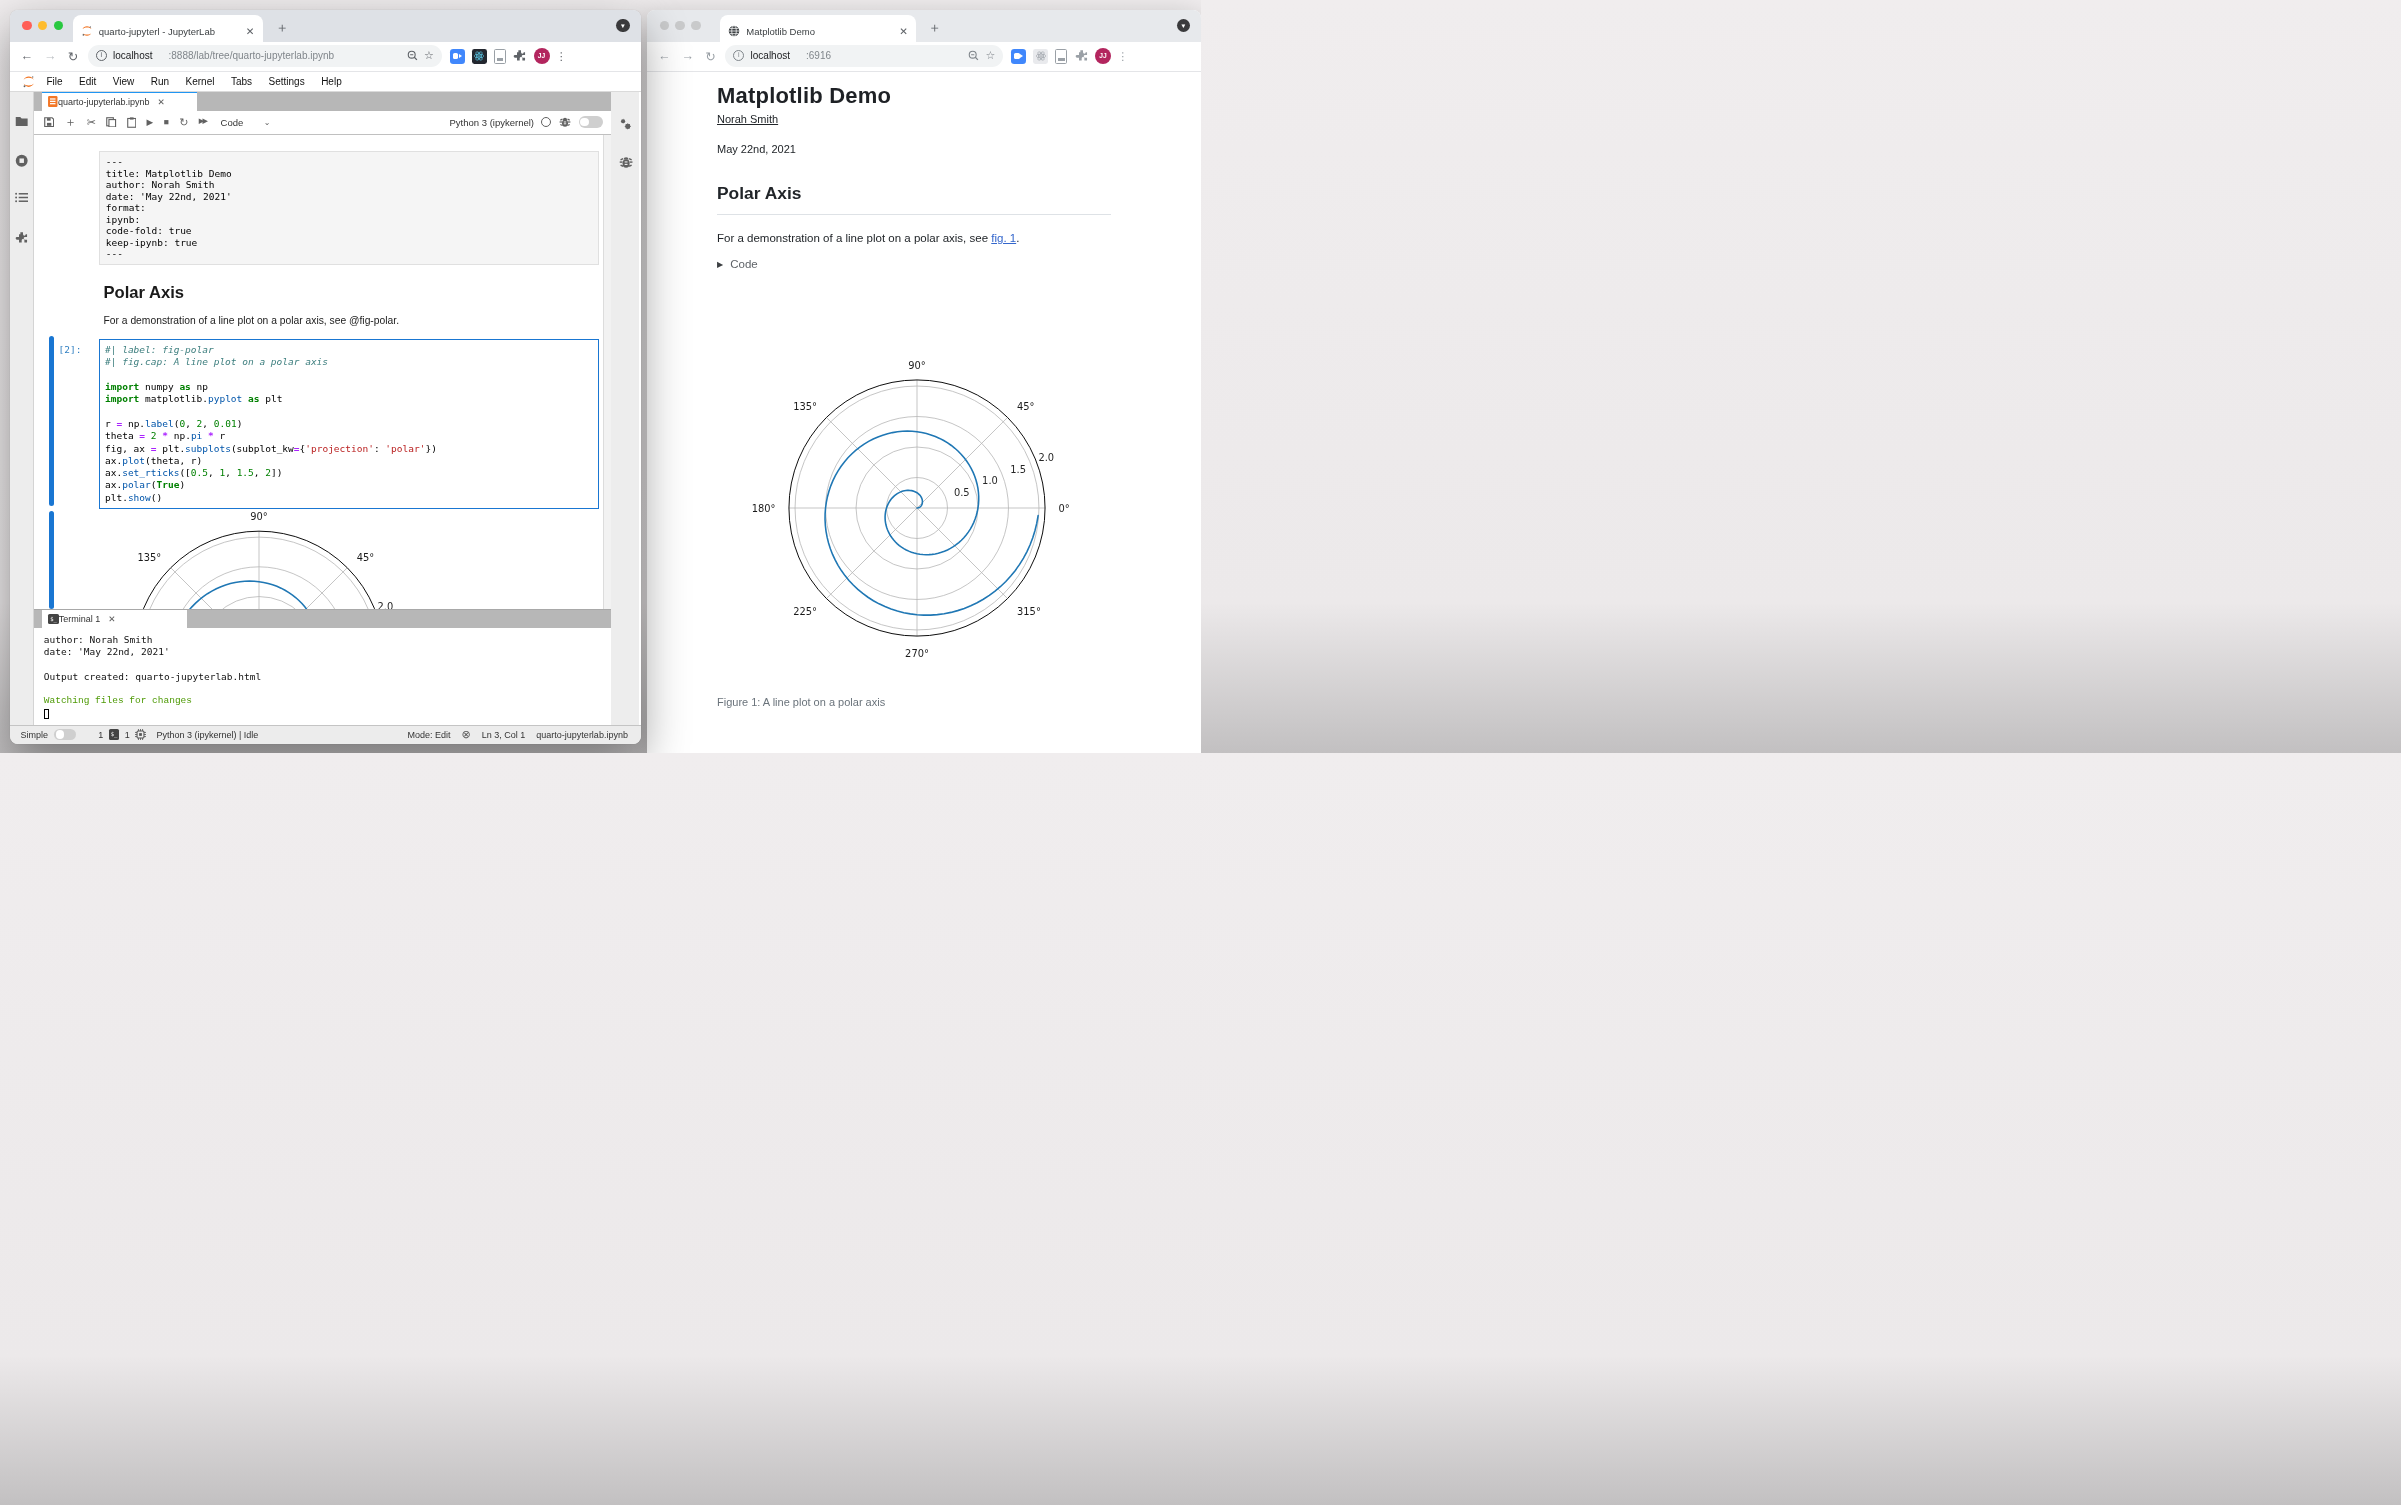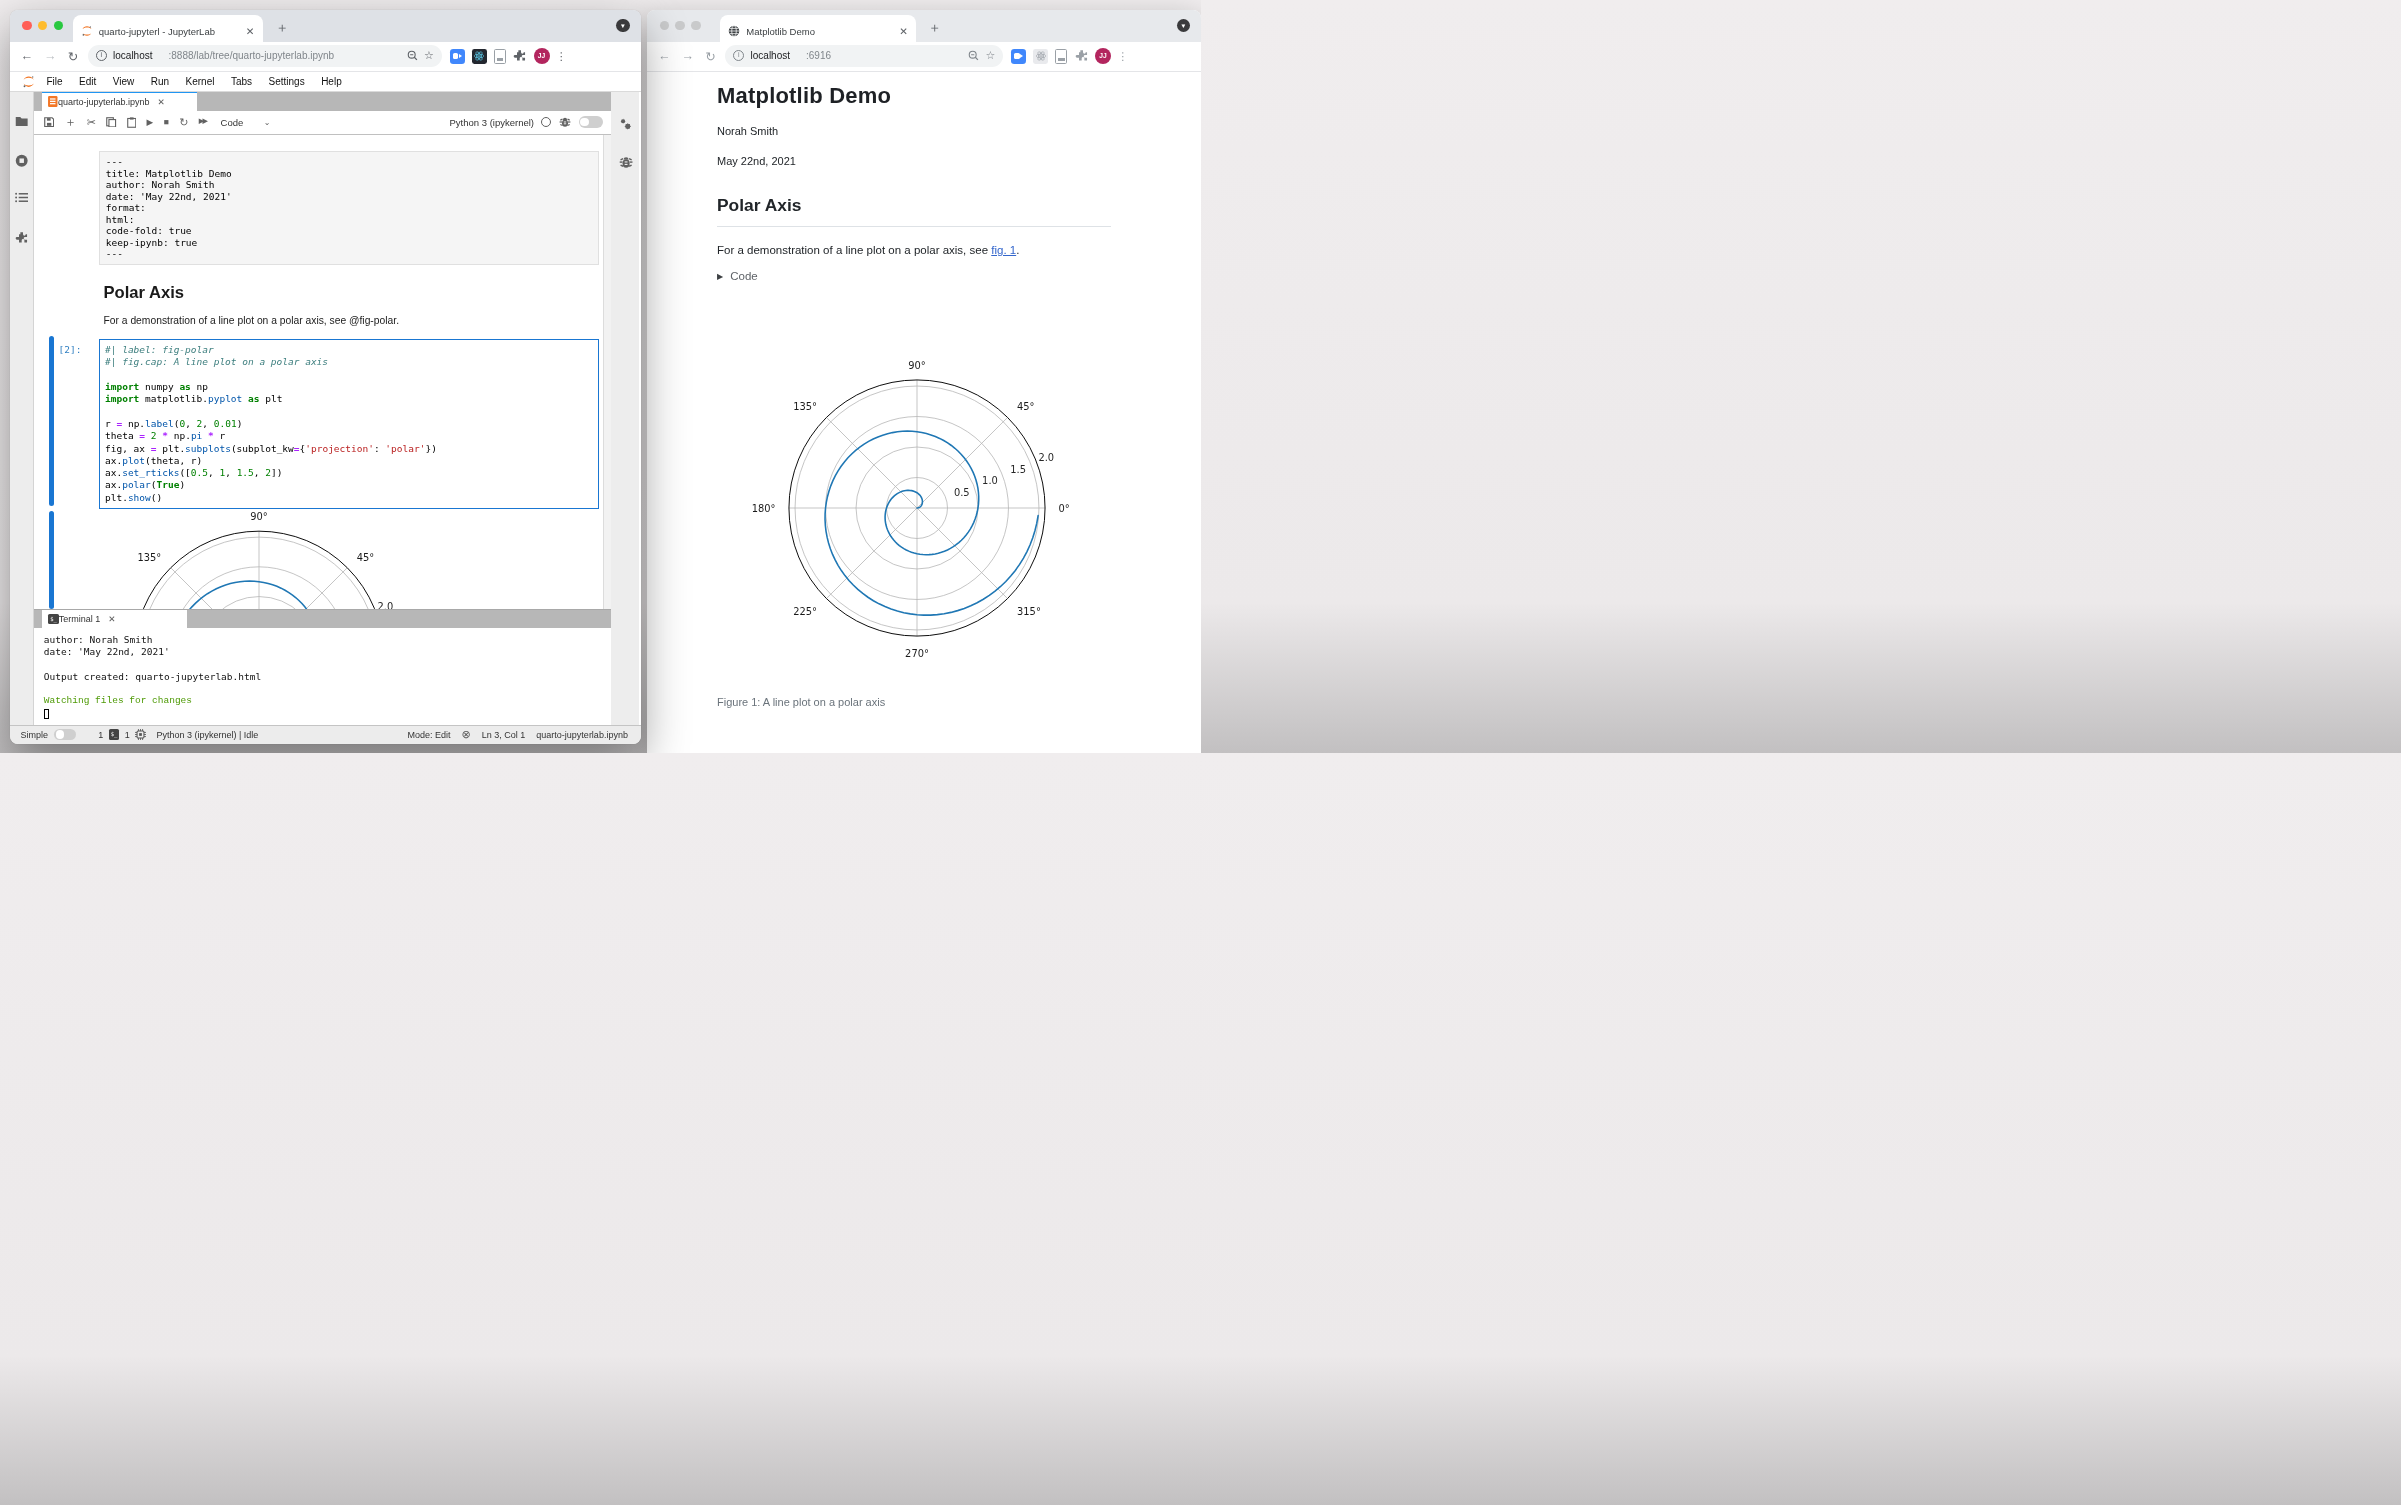--- a/index.html
+++ b/index.html
@@ -113,21 +113,21 @@
                   display:flex; align-items:center; font-size:9px; color:#333; }
   .sb-toggle { width:22px; height:11px; border-radius:6.3px; background:#cfcfcf; position:relative; margin-left:6.3px; }
   .sb-toggle::after{content:""; position:absolute; left:1.2px; top:1.2px; width:8.7px; height:8.7px; border-radius:50%; background:#fff;}
   .sb-right { margin-left:auto; display:flex; align-items:center; margin-right:12.6px; gap:11px; }
   .sb-ic { color:#555; }
 
   
   .article { position:absolute; left:0; right:0; top:62px; bottom:0; background:#fff; color:#212529; }
   .q-inner { padding:11px 0 0 70px; }
   .q-title { font-size:22px; font-weight:bold; letter-spacing:0.2px; color:#1e2125; }
-  .q-author { margin-top:16px; font-size:11px; }
+  .q-author { margin-top:4px; font-size:11px;text-decoration:underline; }
   .q-date { margin-top:18px; font-size:11px; }
   .q-h2 { margin-top:28.5px; font-size:17.4px; font-weight:bold; width:394px; padding-bottom:10.3px; border-bottom:0.8px solid #dee2e6; }
   .q-p { margin-top:16.6px; font-size:11.5px; }
   .q-link { color:#3366cc; text-decoration:underline; }
   .q-details { margin-top:14.2px; font-size:11.5px; color:#5f6368; display:flex; align-items:center; }
   .q-details .tri { color:#3c4043; font-size:8px; margin-right:7.1px; }
   .q-fig { position:absolute; left:104px; top:270px; }
   .q-caption { position:absolute; left:70px; top:624px; font-size:11px; color:#6a737b; }
   .plot-left-wrap { position:absolute; left:67px; top:363px; width:316px; height:316px; }
   svg text { font-family:"DejaVu Sans", "Liberation Sans", sans-serif; }
@@ -328,21 +328,21 @@
       <span class="toggle"></span>
     </div>
 
     <div class="jl-content">
       <div class="cell-yaml" id="yaml-cell">
           <div>---</div>
           <div>title: Matplotlib Demo</div>
           <div>author: Norah Smith</div>
           <div>date: 'May 22nd, 2021'</div>
           <div>format:</div>
-          <div>  html:</div>
+          <div>  ipynb:</div>
           <div>    code-fold: true</div>
           <div>keep-ipynb: true</div>
           <div>---</div>
         </div>
       <div class="md-block">
         <div class="md-h">Polar Axis</div>
         <div class="md-p">For a demonstration of a line plot on a polar axis, see @fig-polar.</div>
       </div>
       <div class="cell-code" id="code-cell">
         <span class="prompt">[2]:</span>

